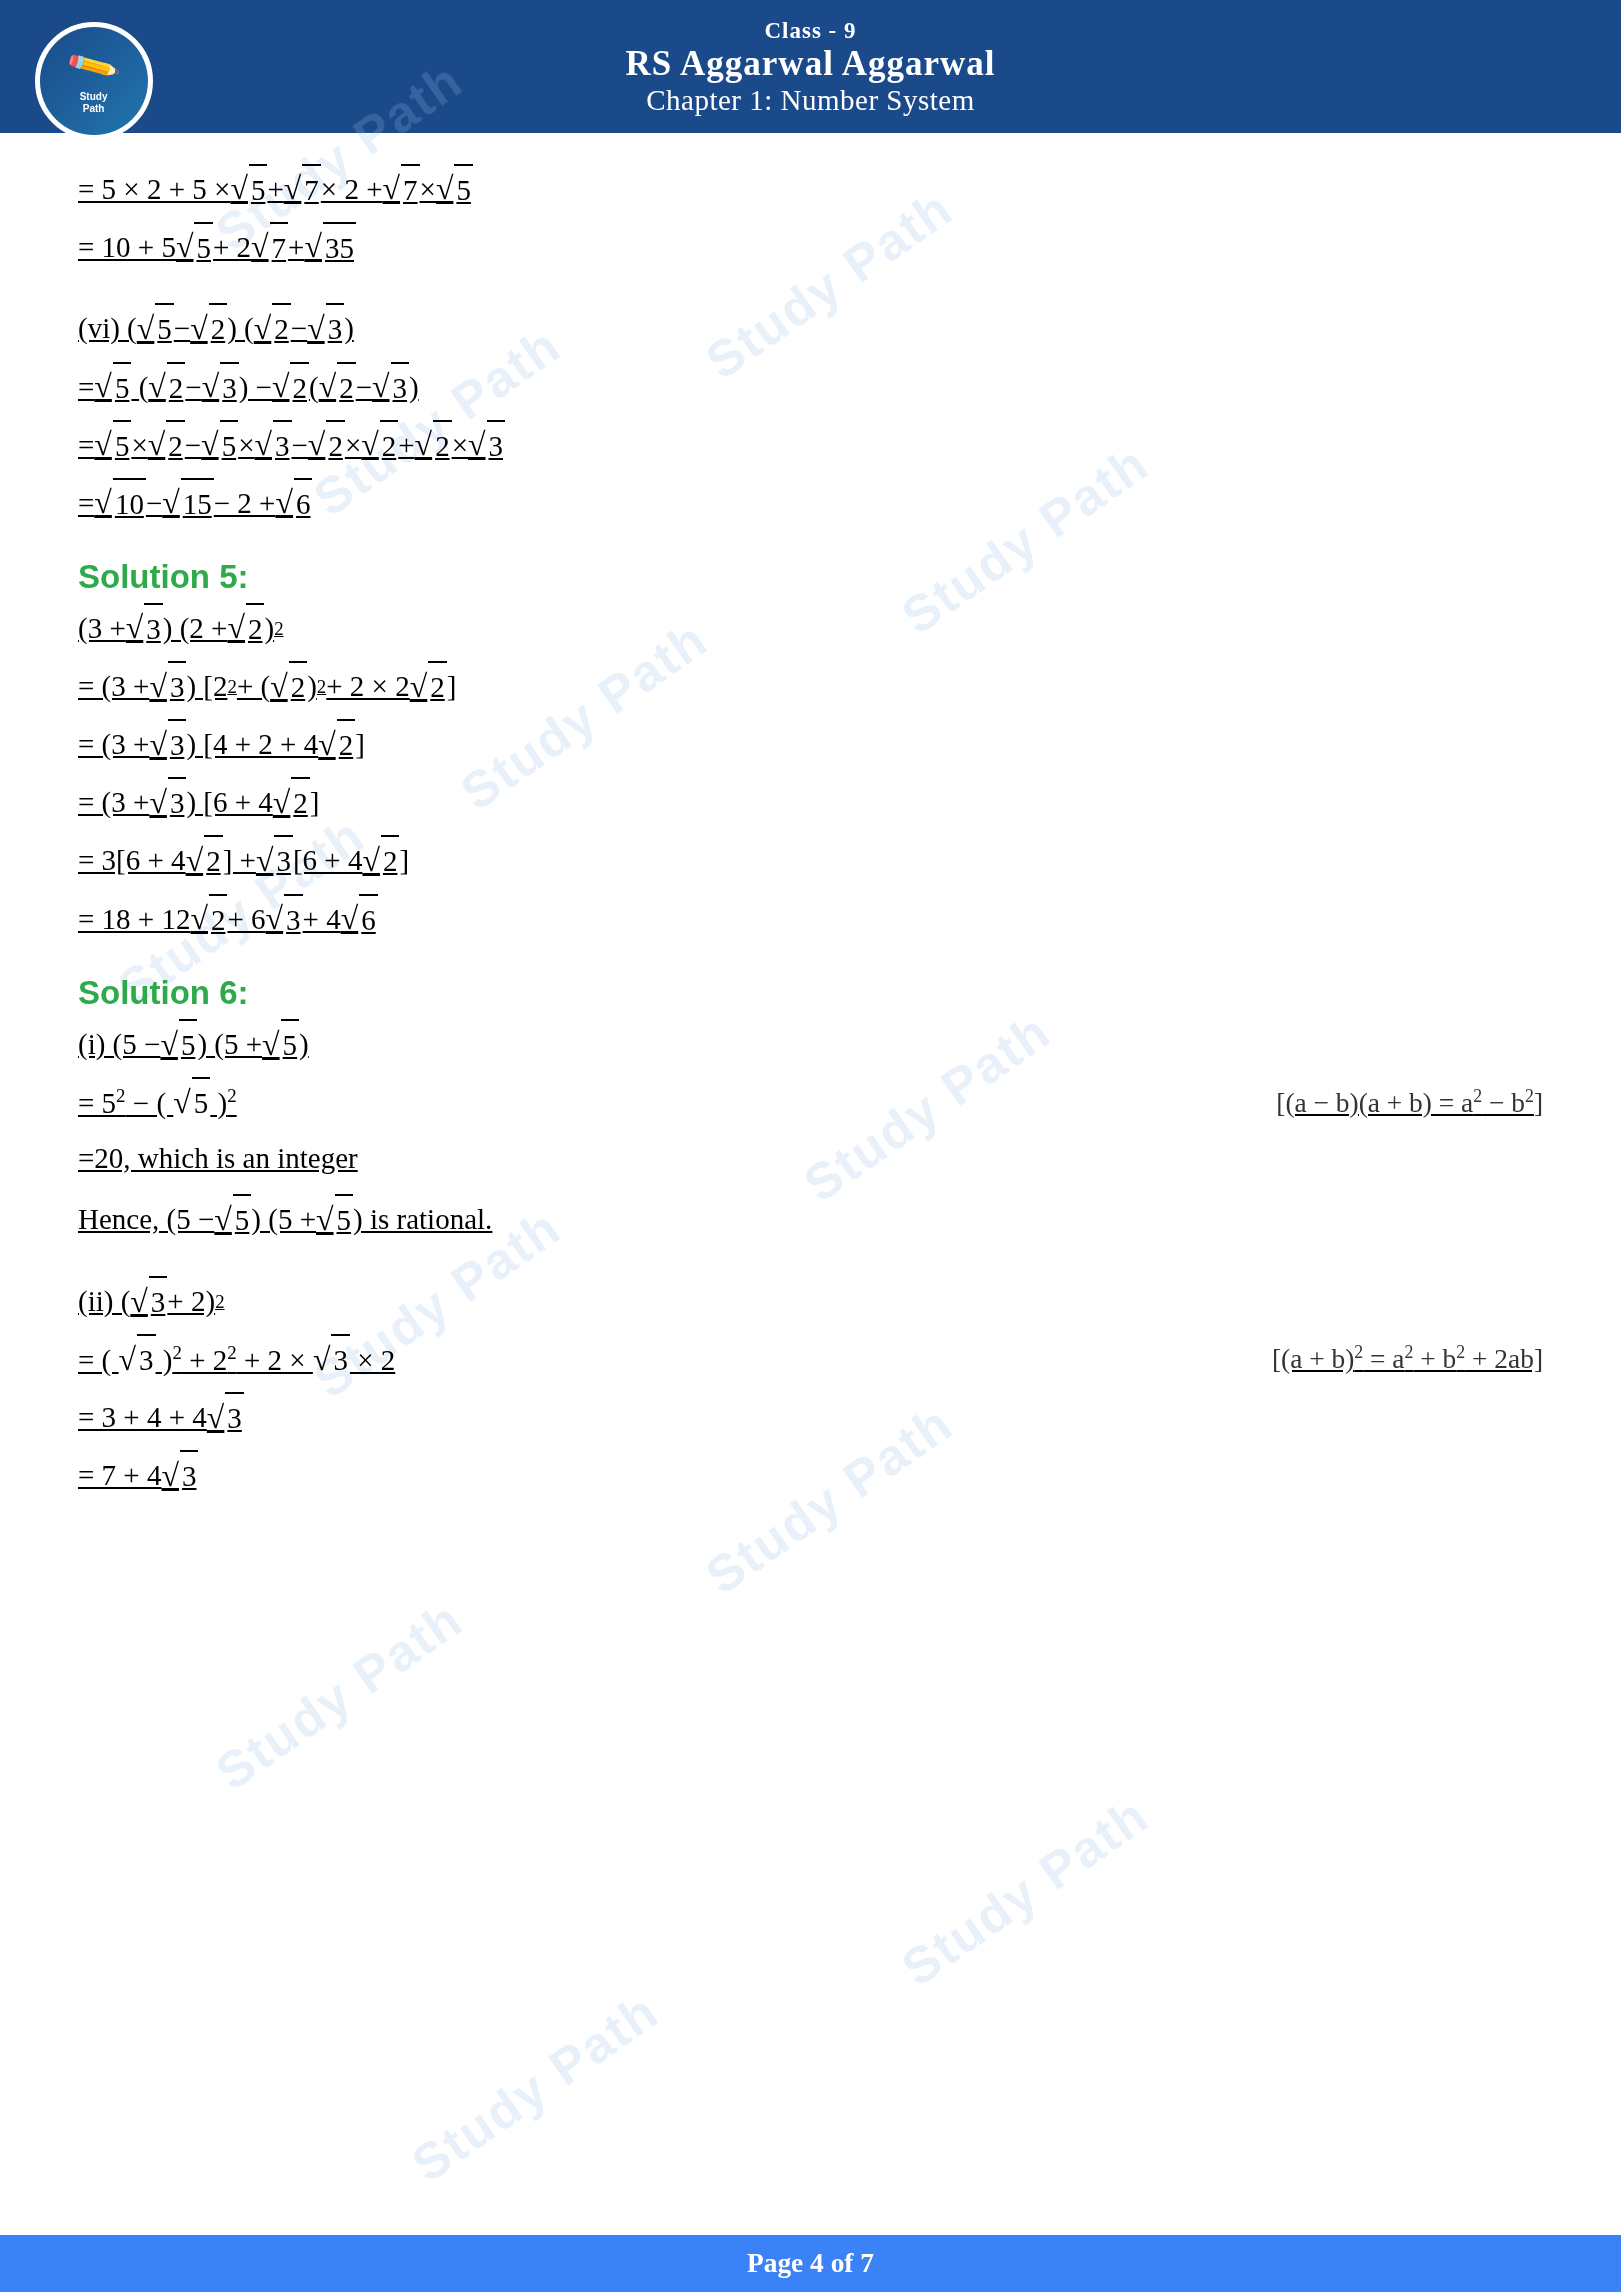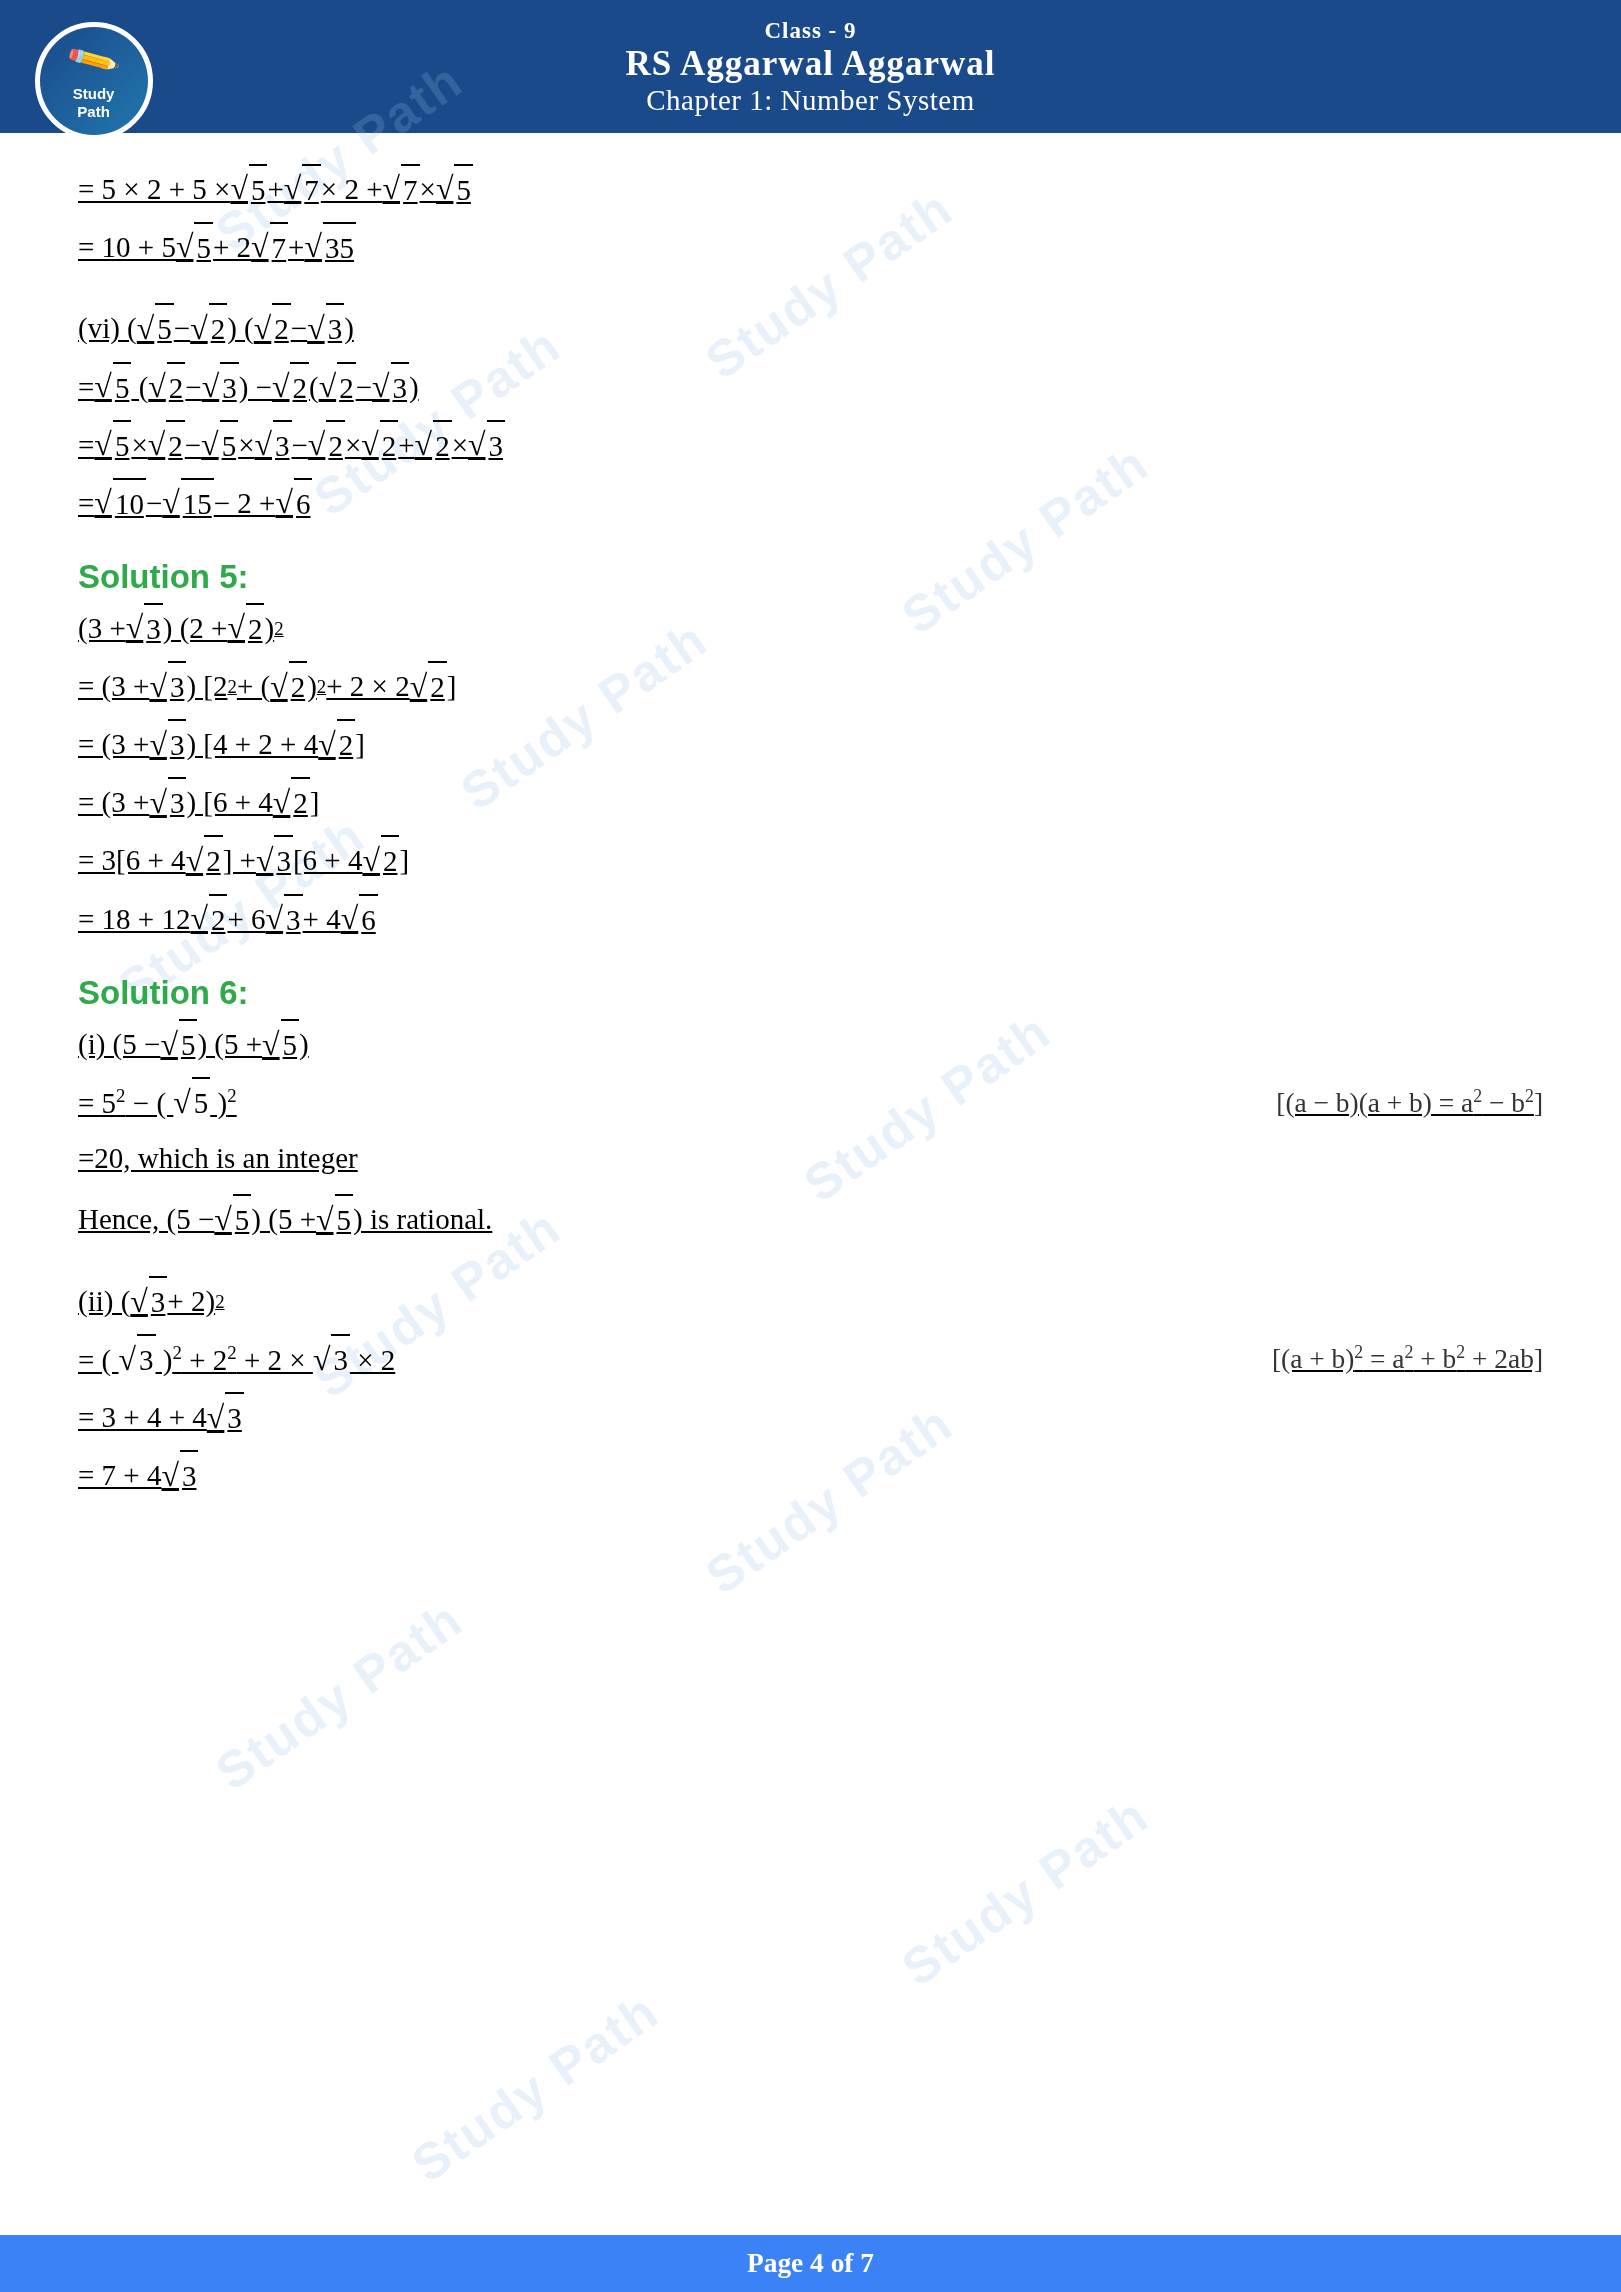--- a/index.html
+++ b/index.html
@@ -58,21 +58,21 @@
       position: relative;
     }
     .logo-pen {
       font-size: 35px;
       color: #fff;
       transform: rotate(-30deg);
       margin-bottom: 3.9px;
     }
     .logo-text {
       color: #fff;
-      font-size: 15px;
+      font-size: 10px;
       font-weight: bold;
       font-family: Arial, sans-serif;
       text-align: center;
       line-height: 1.2;
     }
 
     
     .watermark {
       position: absolute;
       color: rgba(150, 190, 230, 0.22);

